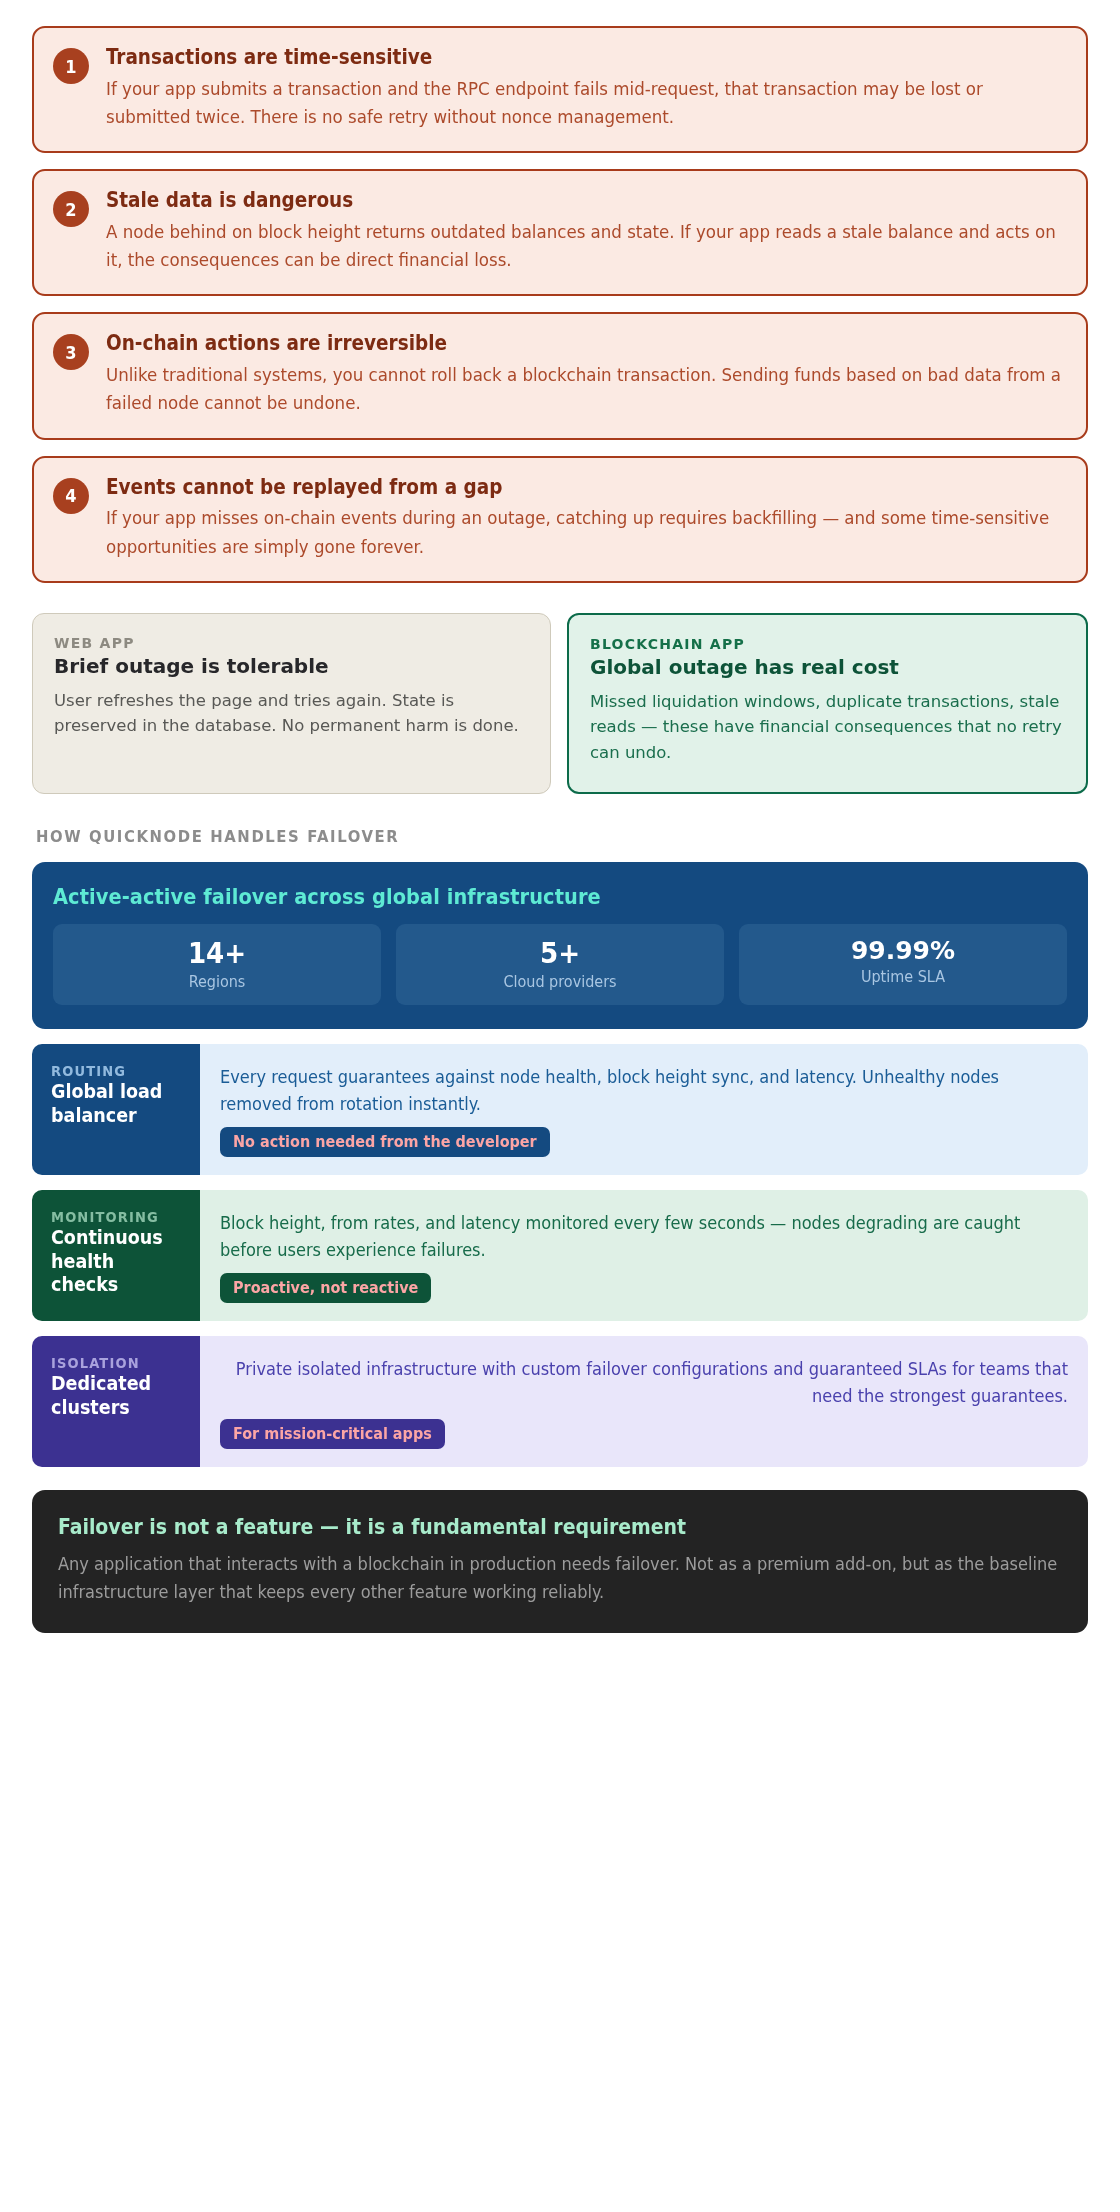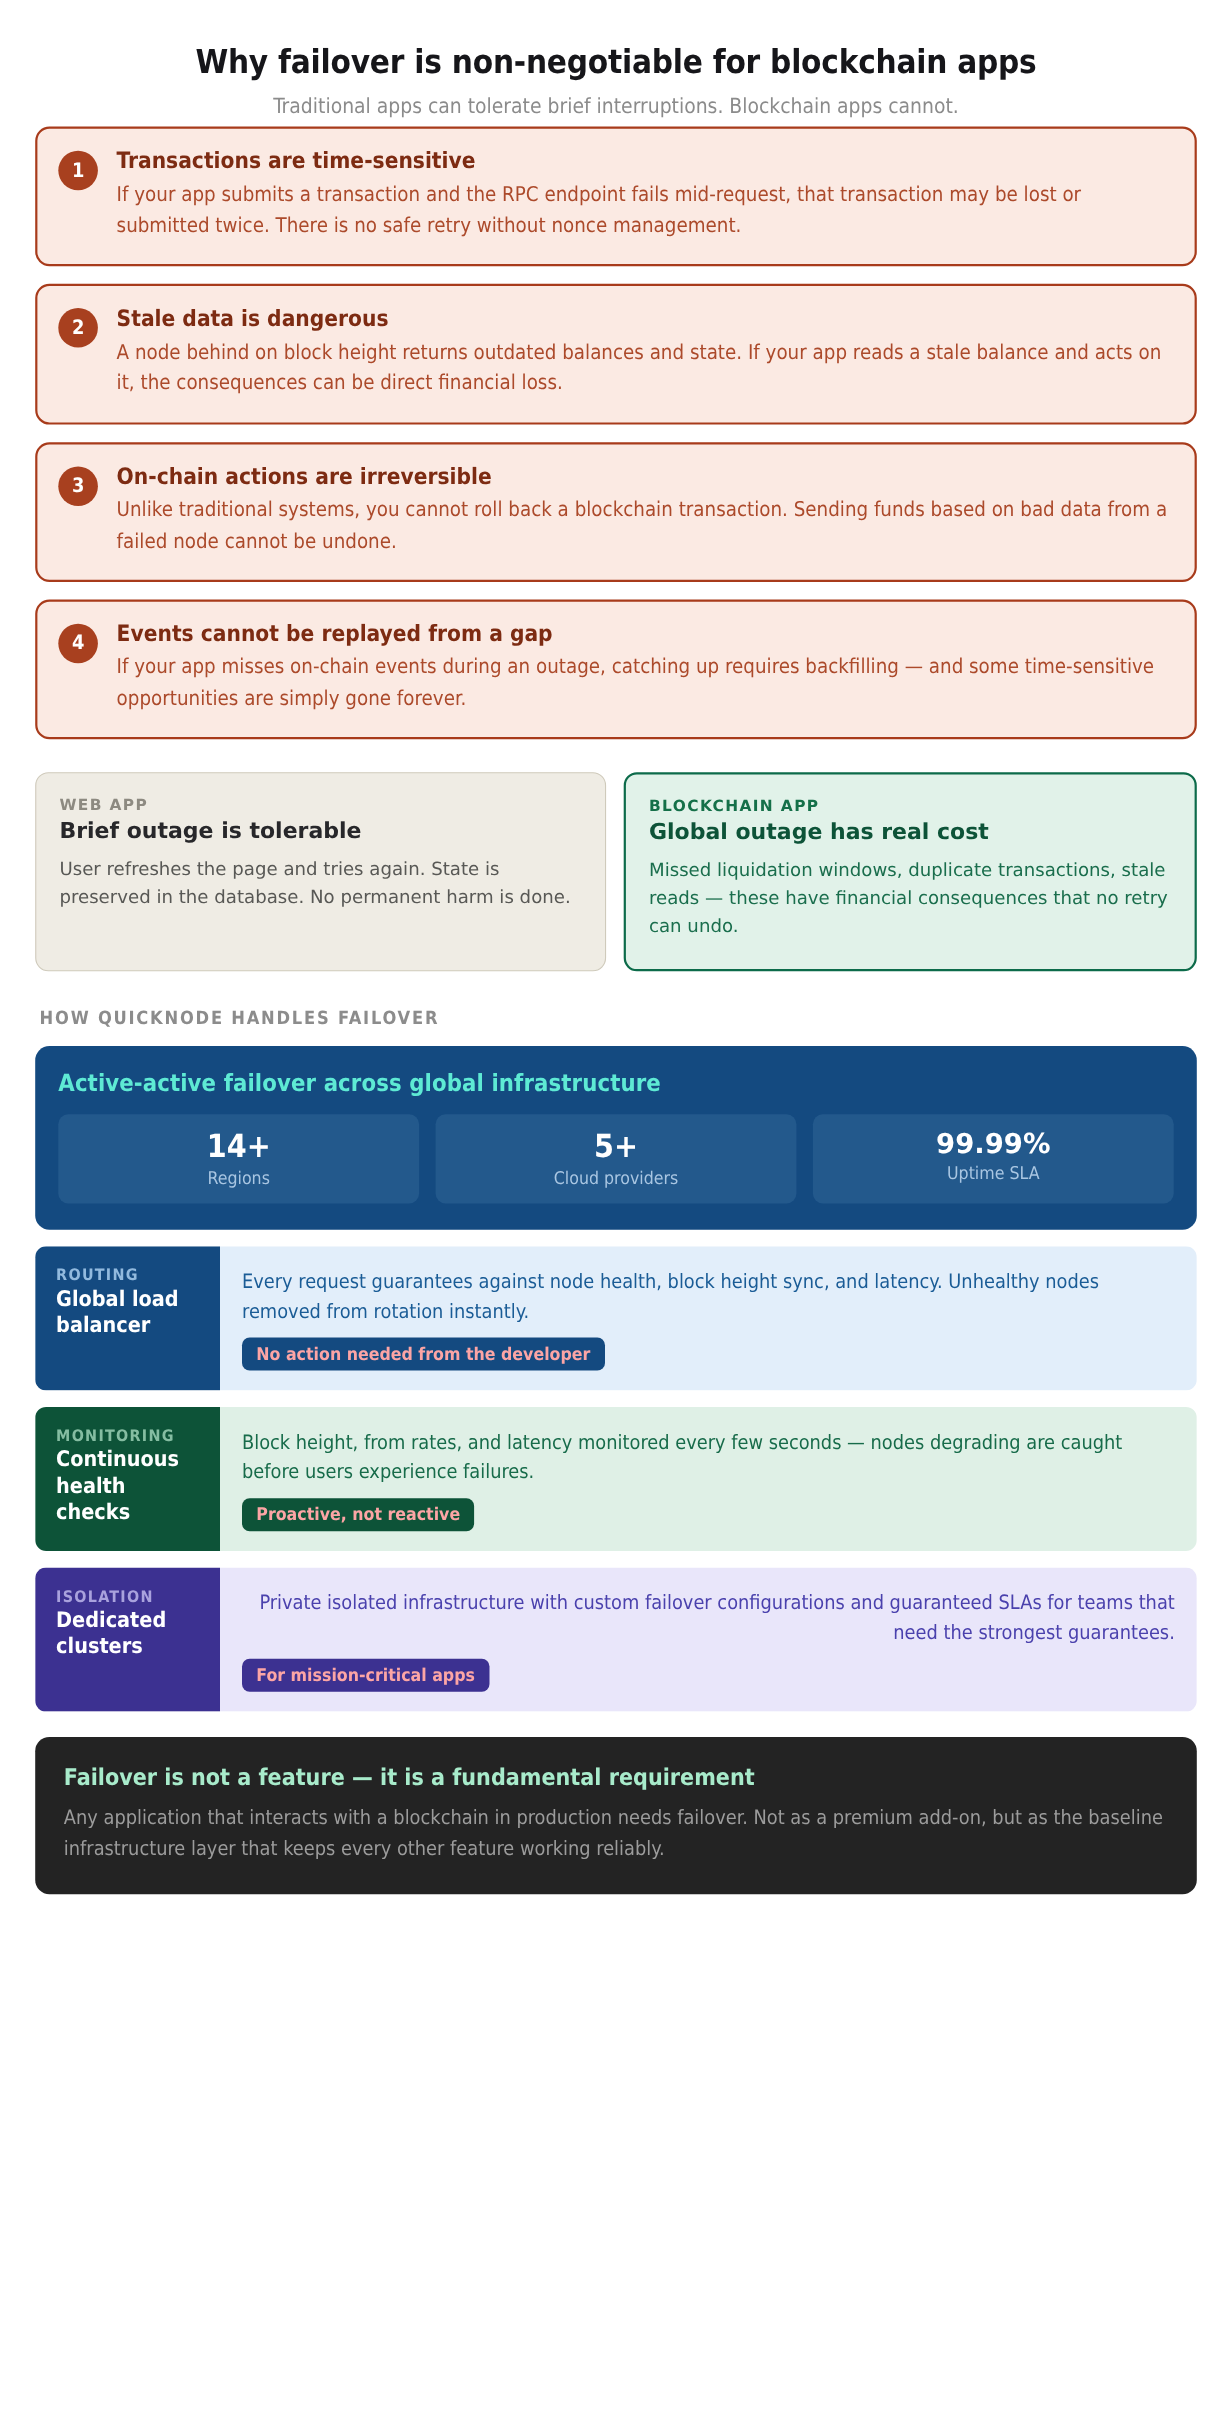--- a/index.html
+++ b/index.html
@@ -279,24 +279,20 @@
     font-size: 18px;
     color: #9c9c9c;
     line-height: 1.53;
   }
 </style>
 </head>
 <body>
 
 <div class="page">
 
-  <div class="header">
-    <div class="title">Why failover is non-negotiable for blockchain apps</div>
-    <div class="subtitle">Traditional apps can tolerate brief interruptions. Blockchain apps cannot.</div>
-  </div>
 
 
   <div class="reasons">
 
     <div class="reason-card">
       <div class="reason-badge">1</div>
       <div class="reason-body">
         <div class="reason-title">Transactions are time-sensitive</div>
         <div class="reason-text">If your app submits a transaction and the RPC endpoint fails mid-request, that transaction may be lost or submitted twice. There is no safe retry without nonce management.</div>
       </div>

